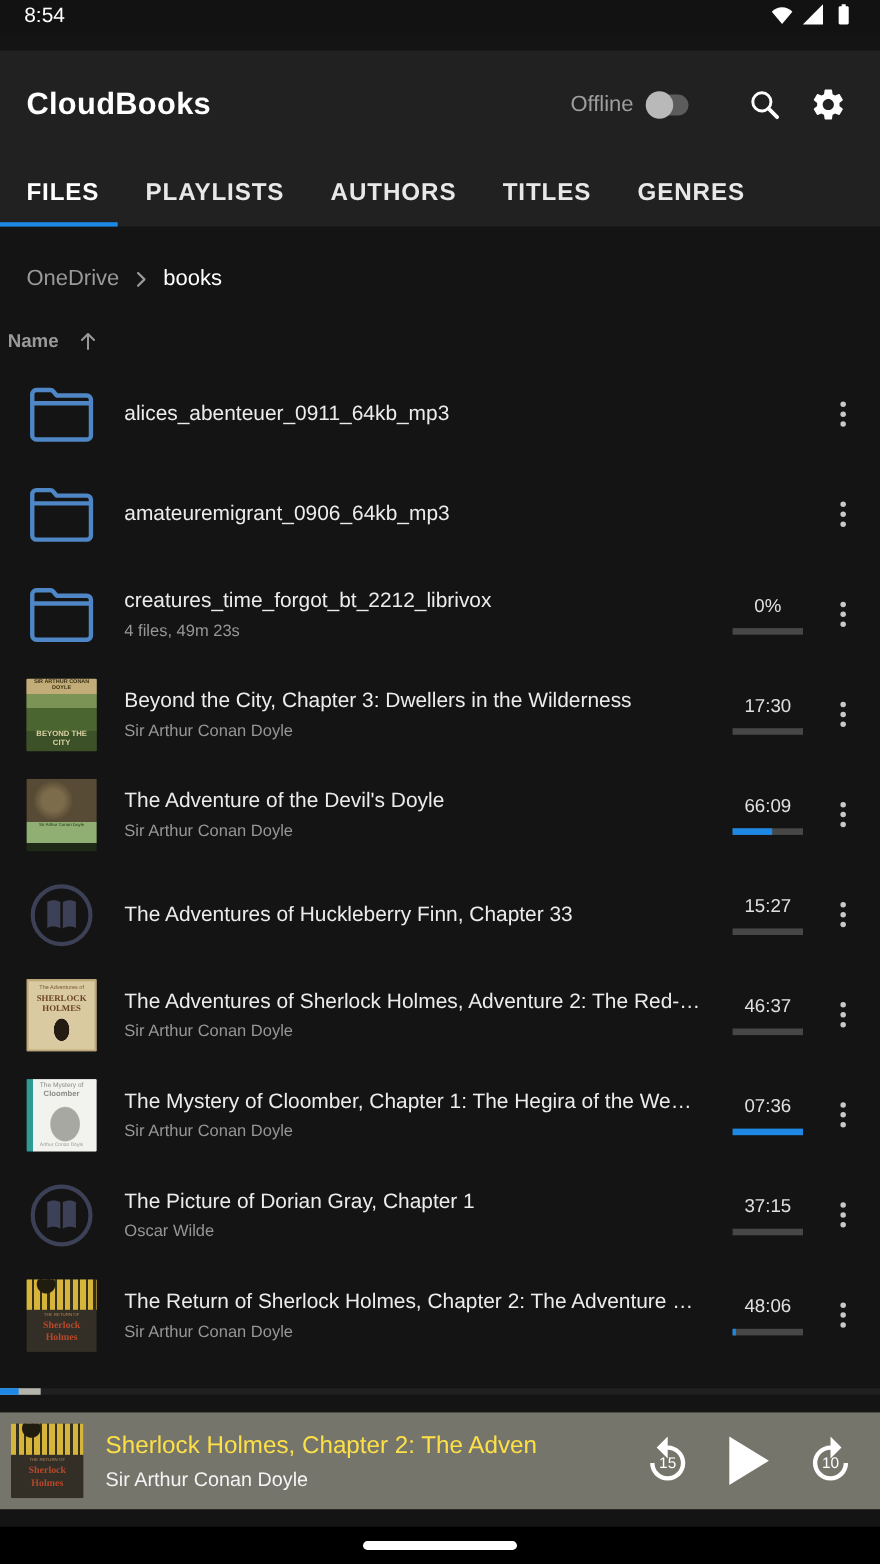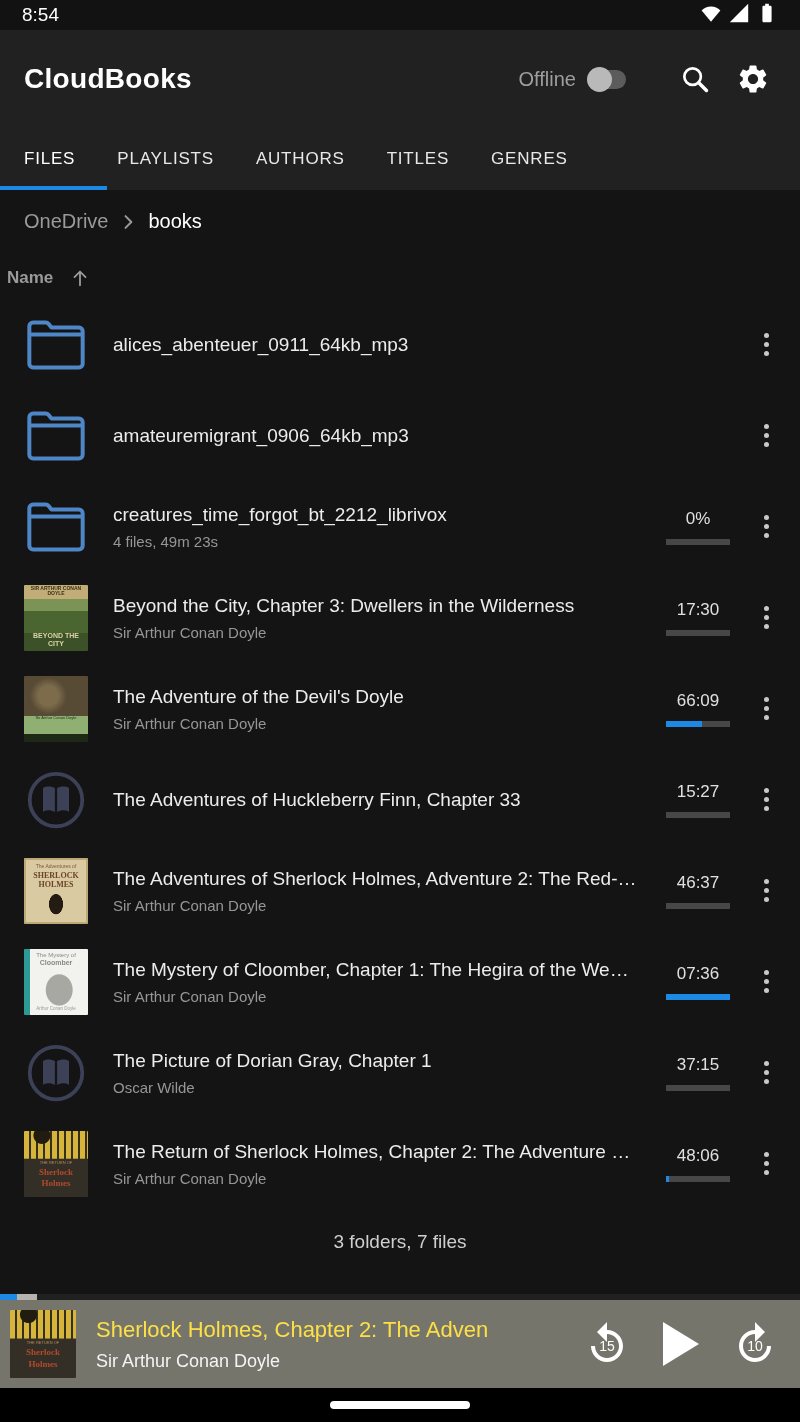--- a/index.html
+++ b/index.html
@@ -1,36 +1,36 @@
 <!DOCTYPE html>
 <html><head>
 <meta charset="utf-8">
 <style>
   * { margin:0; padding:0; box-sizing:border-box; }
   html,body { width:800px; height:1422px; background:#000; font-family:"Liberation Sans", sans-serif; overflow:hidden; }
-  .app { width:800px; height:1422px; display:flex; flex-direction:column; background:#141414; }
+  .app { width:800px; height:1422px; display:flex; flex-direction:column; background:#141414;gap:16px; }
 
   
   .status-bar { height:30px; background:#121212; display:flex; align-items:center; justify-content:space-between; padding:0 22px; flex:none; }
   .status-time { color:#fff; font-size:19px; }
   .status-icons { display:flex; align-items:center; gap:6px; }
 
   
   .app-bar { background:#212121; flex:none; position:relative; }
   .bar-top { height:98px; display:flex; align-items:center; padding:0 24px; }
   .app-title { color:#fff; font-size:28px; font-weight:700; letter-spacing:.3px; flex:1; }
   .offline-wrap { display:flex; align-items:center; gap:14px; margin-right:34px; }
   .offline-label { color:#9e9e9e; font-size:20px; }
   .toggle { position:relative; width:36px; height:19px; }
   .toggle-track { position:absolute; left:0; top:0; width:36px; height:19px; border-radius:10px; background:#5c5c5c; }
   .toggle-thumb { position:absolute; left:-3px; top:-3px; width:25px; height:25px; border-radius:50%; background:#b9b9b9; }
   .icon-btn { width:46px; height:46px; display:flex; align-items:center; justify-content:center; margin-left:12px; }
 
   .tabs { height:62px; display:flex; align-items:center; padding:0 24px; position:relative; }
-  .tab { color:#e8e8e8; font-size:17px; font-weight:400; letter-spacing:.8px; margin-right:42px; }
+  .tab { color:#e8e8e8; font-size:22px; font-weight:700; letter-spacing:.8px; margin-right:42px; }
   .tab.active { color:#fff; }
   .tab-underline { position:absolute; left:0; bottom:0; width:107px; height:4px; background:#1e88e5; }
 
   
   .content { flex:1; background:#141414; overflow:hidden; }
   .breadcrumb { display:flex; align-items:center; padding:20px 24px 0 24px; gap:10px;text-align:center; }
   .crumb-root { color:#9a9a9a; font-size:20px; }
   .crumb-current { color:#fff; font-size:20px; }
   .sort-row { display:flex; align-items:center; padding:34px 24px 10px 7px; gap:16px; }
   .sort-label { color:#9a9a9a; font-size:17px; font-weight:700; }

